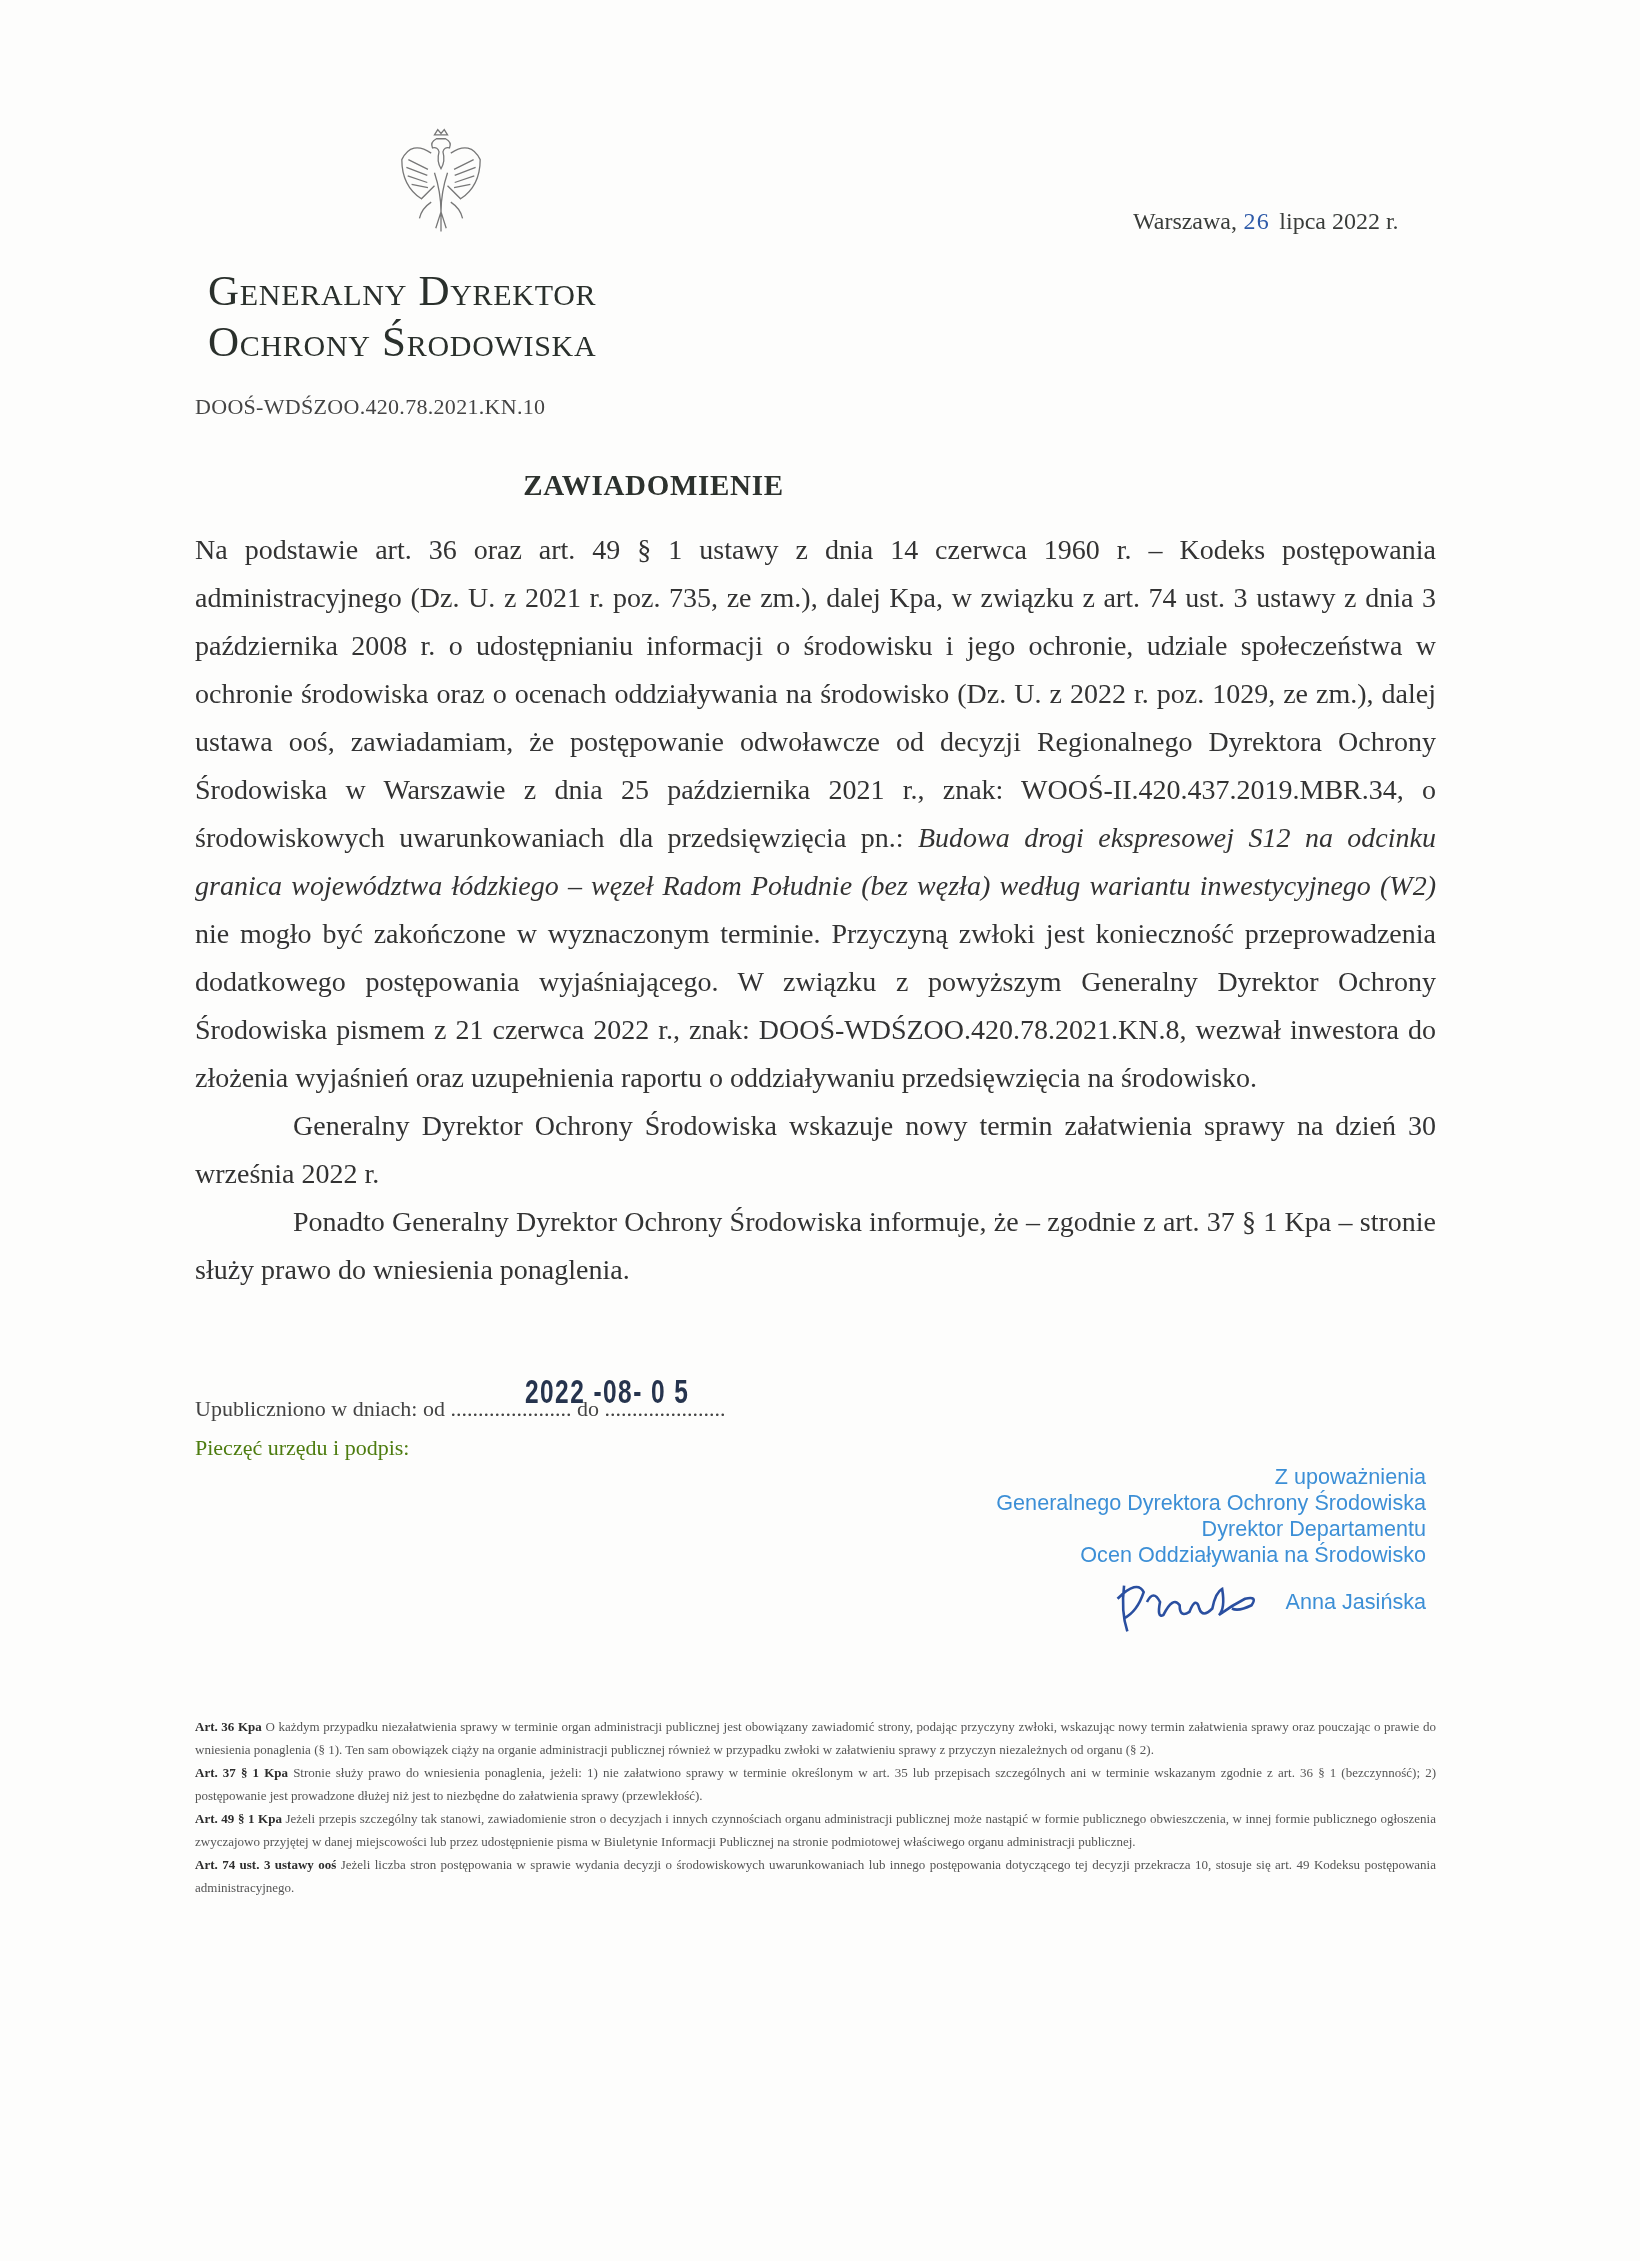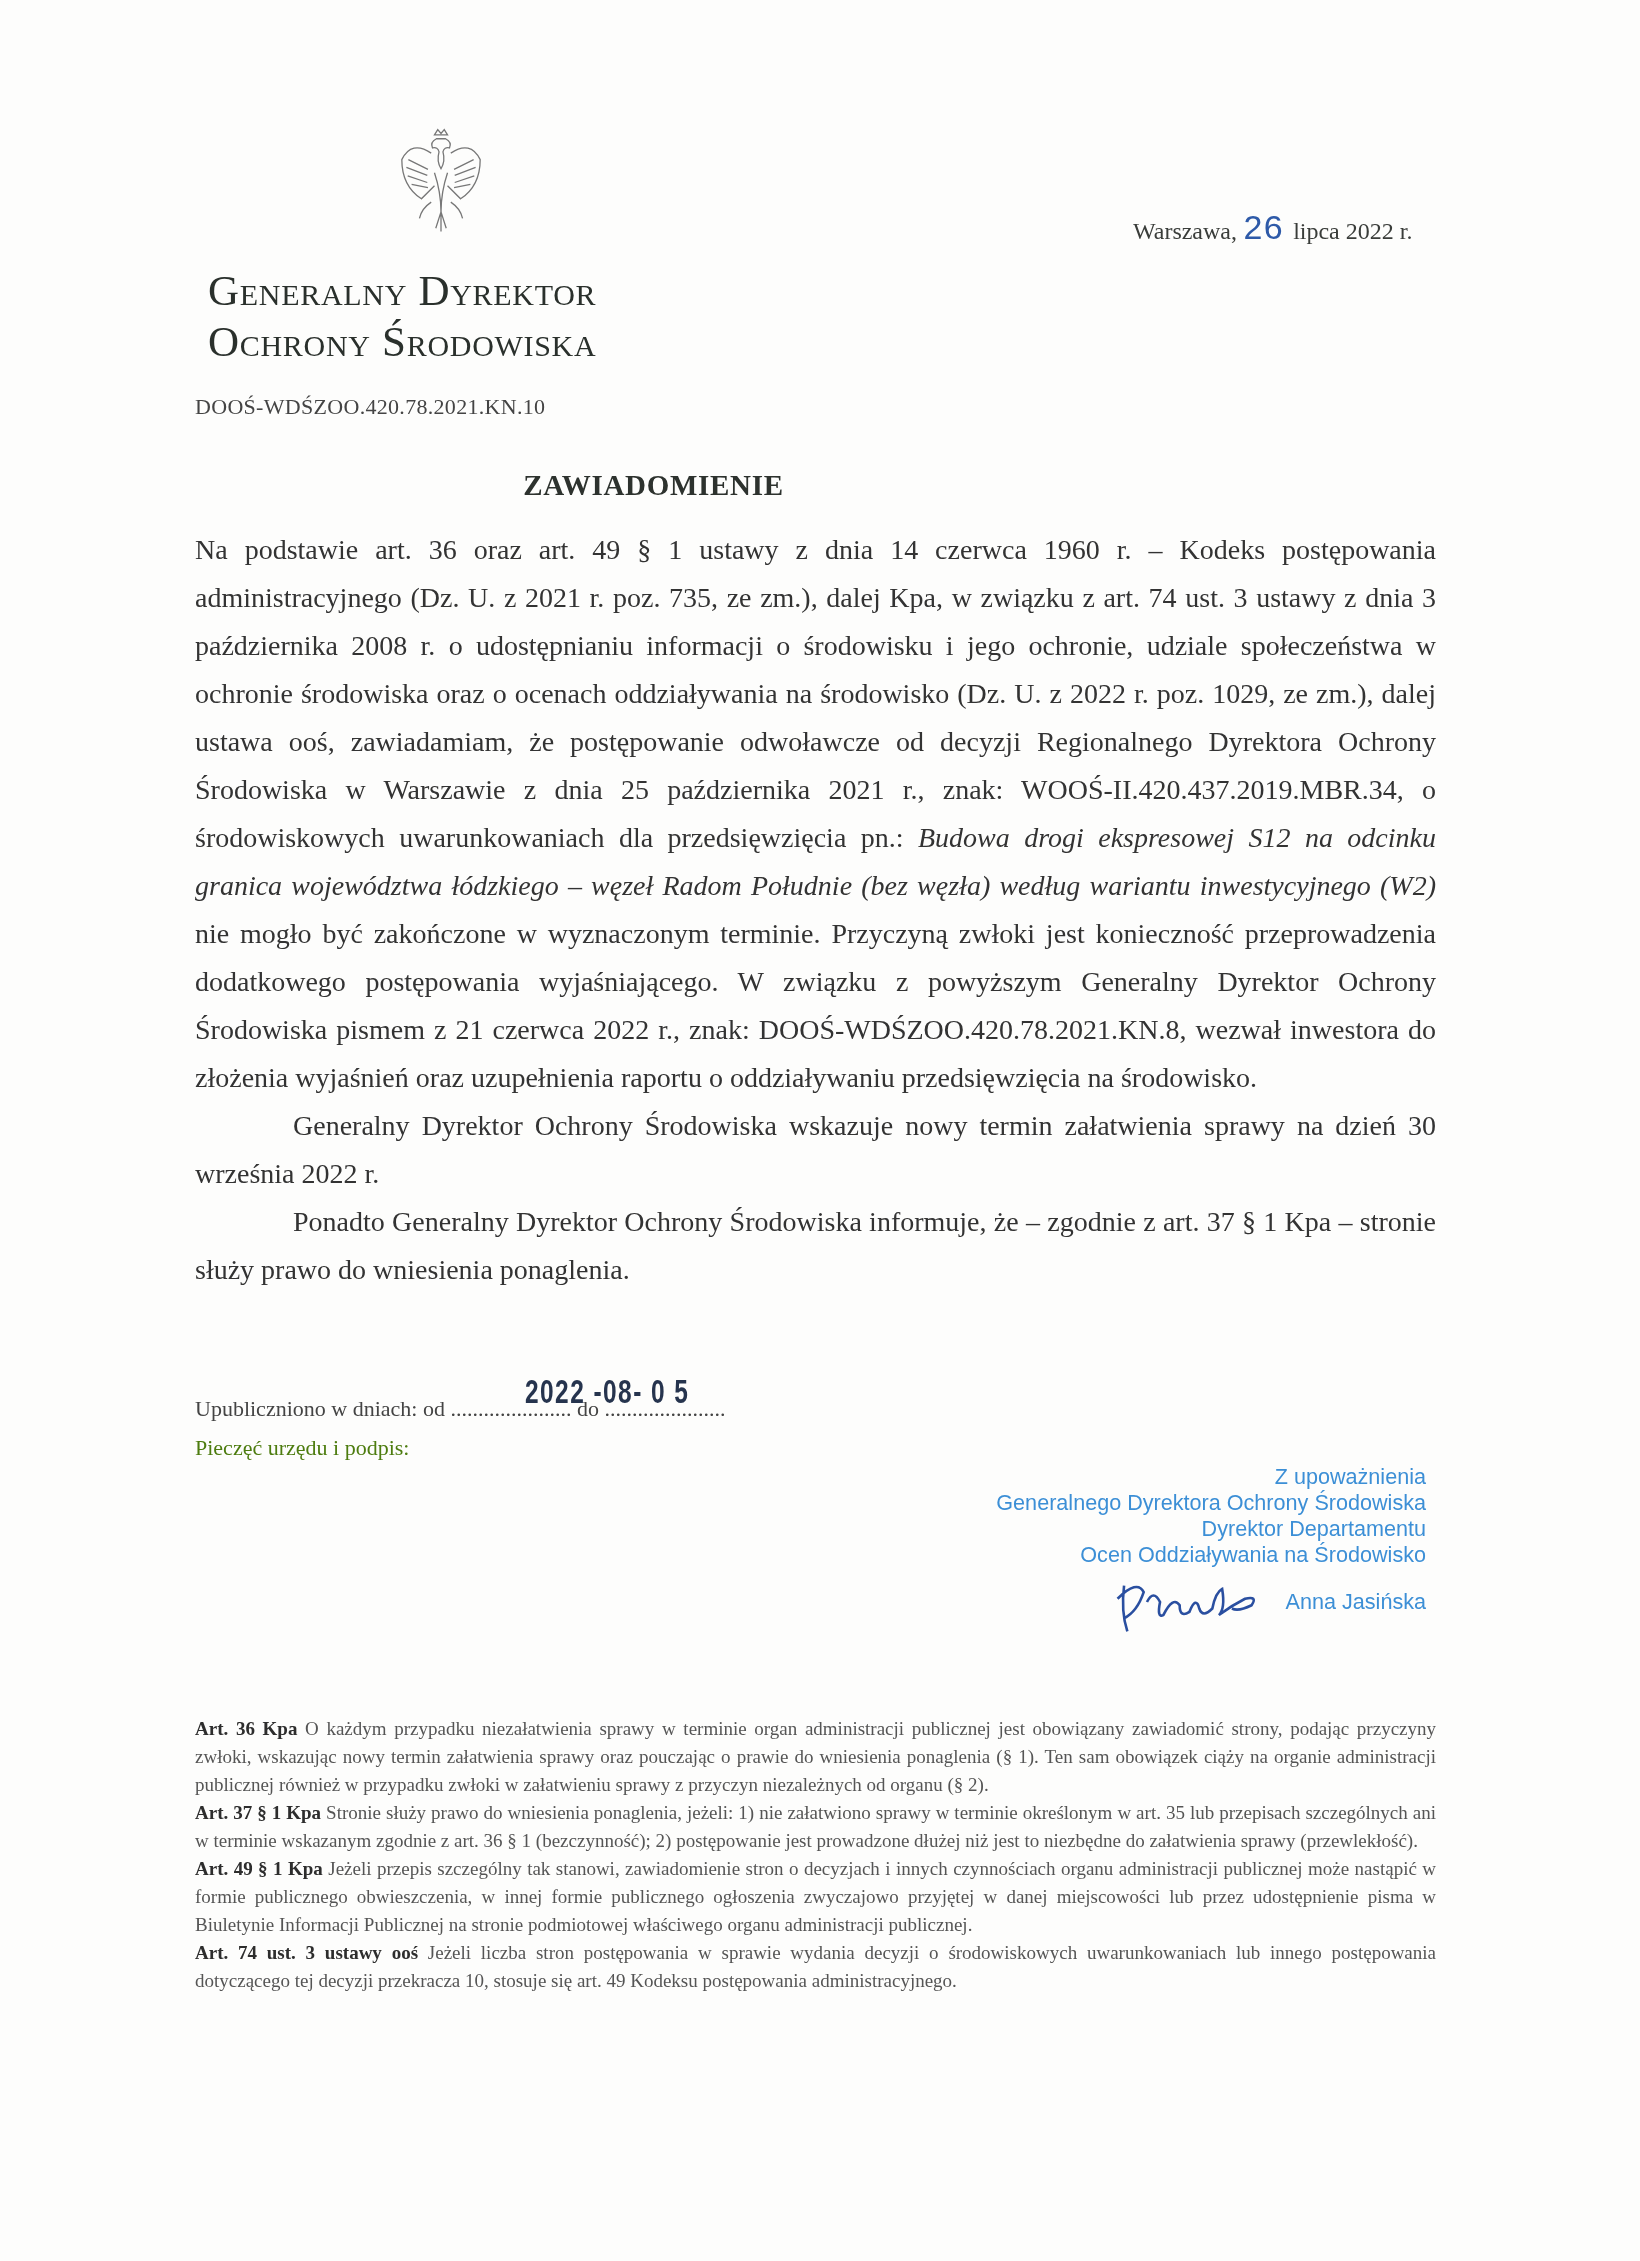--- a/index.html
+++ b/index.html
@@ -5,34 +5,34 @@
   html, body { margin:0; padding:0; background:#fdfdfc; }
   body {
     width:1641px; height:2261px; position:relative; overflow:hidden;
     font-family:"Liberation Serif","DejaVu Serif",serif; color:#2f3430;
   }
   .abs { position:absolute; }
   #eagle { left:392px; top:127px; width:98px; height:111px; }
   #org { left:208px; top:265px; font-size:43px; line-height:51px; color:#2a302c; letter-spacing:0.7px; font-variant:small-caps; font-weight:normal;}
   #org .line { display:block; }
   #date { left:1133px; top:208px; font-size:24px; color:#3a3d3a; white-space:nowrap; }
-  #date .hand { color:#2e5aa8; font-family:Liberation Sans, sans-serif; font-size:34px; margin:0 9.2px 0 6.5px; letter-spacing:1.3px;}
+  #date .hand { color:#2e5aa8; font-family:Liberation Serif, serif; font-size:24px; margin:0 9.2px 0 6.5px; letter-spacing:1.3px;}
   #ref { left:195px; top:394px; font-size:22px; color:#444; letter-spacing:0.3px;}
   #title { left:0; width:1307px; top:469px; text-align:center; font-size:29px; font-weight:bold; color:#2d322e; letter-spacing:0.7px;}
   #body { left:195px; top:526px; width:1241px; font-size:28px; line-height:48px; color:#333; text-align:justify; }
   #body p { margin:0; }
   #body .indent { text-indent:98px; }
   #body i { font-style:italic; }
   #pub { left:195px; top:1396px; font-size:22px; color:#444; white-space:nowrap; }
   #stamp-date { left:525px; top:1372px; font-size:34px; font-family:"Liberation Sans","DejaVu Sans",sans-serif; color:#26344e; transform:scaleX(0.72); transform-origin:left; letter-spacing:2px; font-weight:bold;}
   #pieczec { left:195px; top:1435px; font-size:22px; color:#4d7c0f; }
   #sig { left:968px; top:1464px; width:458px; text-align:center; font-family:"Liberation Sans","DejaVu Sans",sans-serif; font-size:21.6px; line-height:26px; color:#3c8fd6; }
   #sig .l { display:block;text-align:right; }
   #scribble { left:1111px; top:1566px; width:170px; height:72px; }
-  #footnotes { left:195px; top:1715px; width:1241px; font-size:19px; line-height:28px; color:#555; text-align:justify; }
+  #footnotes { left:195px; top:1715px; width:1241px; font-size:13px; line-height:23px; color:#555; text-align:justify; }
   #footnotes p { margin:0; }
   #footnotes b { color:#2d2d2d; }
 </style>
 </head>
 <body>
 
 <svg id="eagle" class="abs" viewBox="0 0 150 170">
   <g fill="none" stroke="#777" stroke-width="2">
     <path d="M65 12 l5 -8 l5 6 l5 -6 l5 8 z"></path>
     <path d="M68 18 q-10 5 -6 14 q8 -2 10 6 q-4 14 3 26 q7 -12 3 -26 q2 -8 10 -6 q4 -9 -6 -14 z"></path>

